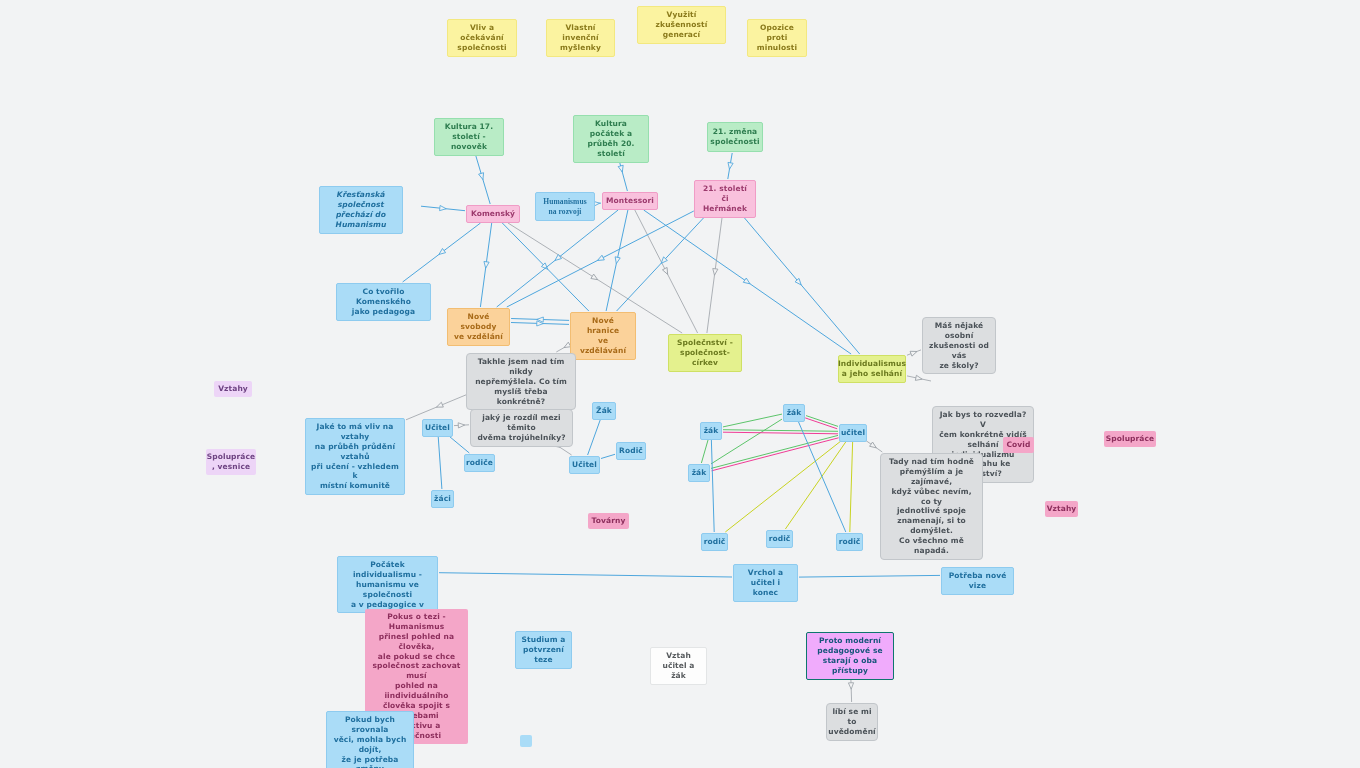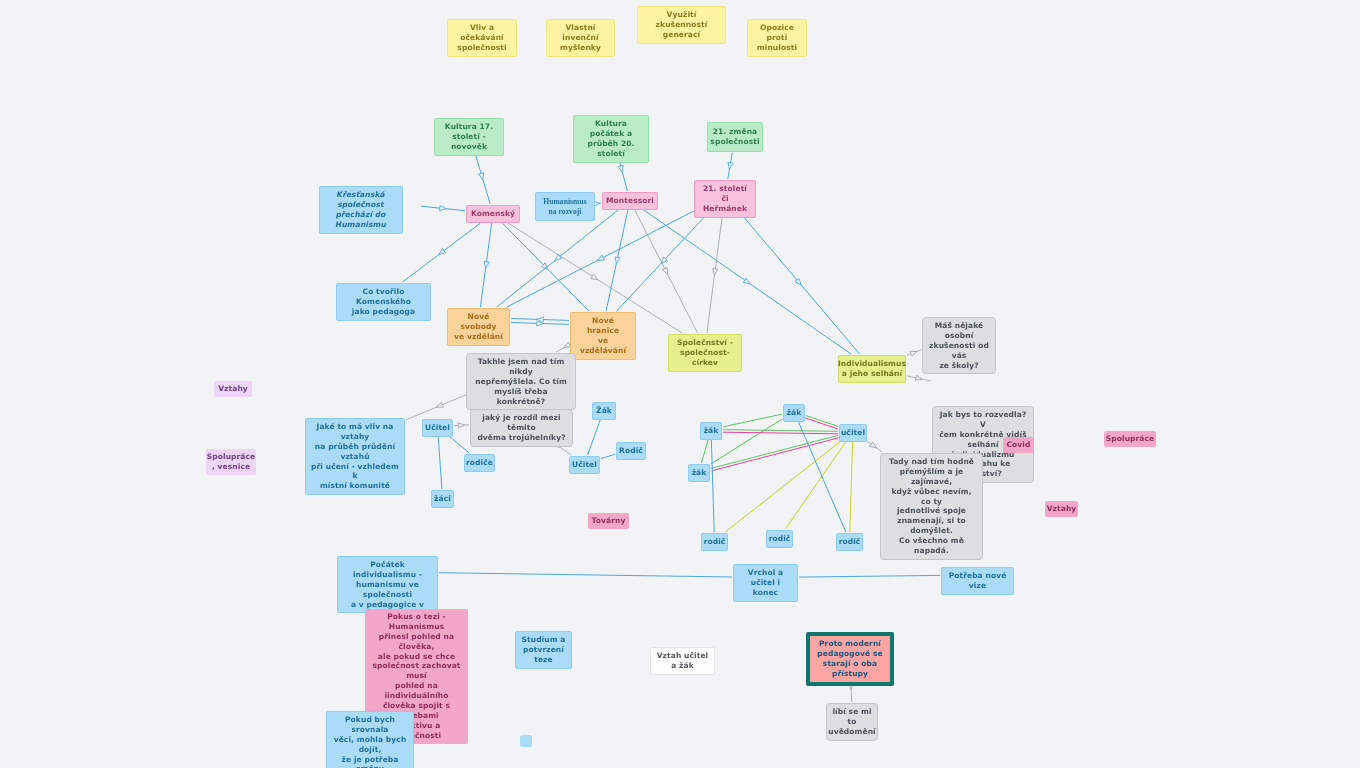--- a/index.html
+++ b/index.html
@@ -43,23 +43,23 @@
     border-radius: 2px;
     white-space: pre-line;
   }
   
   .n-blue {
     background: #aadcf7;
     color: #1f6f9e;
     border: 1px solid #8ecbef;
   }
   .n-blue-strong {
-    background: #fca5a5;
+    background: #f0abfc;
     color: #16557a;
-    border: 4px solid #0f766e;
+    border: 1px solid #0f766e;
   }
   .n-pink {
     background: #f9c1dd;
     color: #9c3a6d;
     border: 1px solid #f09cc6;
   }
   .n-pink-deep {
     background: #f4a6c8;
     color: #8d2e5c;
     border: none;
@@ -359,21 +359,21 @@
       <div class="node n-blue" style="left: 941px; top: 567px; width: 73px; min-height: 16px;"><span>Potřeba nové vize</span></div>
       <div class="node n-pink-deep" style="left: 365px; top: 609px; width: 103px; min-height: 77px;"><span>Pokus o tezi - Humanismus
 přinesl pohled na člověka,
 ale pokud se chce
 společnost zachovat musí
 pohled na iindividuálního
 člověka spojit s potřebami
 kolektivu a společnosti</span></div>
       <div class="node n-blue" style="left: 515px; top: 631px; width: 57px; min-height: 27px;"><span>Studium a
 potvrzení teze</span></div>
-      <div class="node n-white" style="left: 650px; top: 647px; width: 65px; min-height: 16px; justify-content: flex-end;"><span>Vztah učitel a žák</span></div>
+      <div class="node n-white" style="left: 650px; top: 647px; width: 57px; min-height: 16px; justify-content: flex-end;"><span>Vztah učitel a žák</span></div>
       <div class="node n-blue-strong" style="left: 806px; top: 632px; width: 88px; min-height: 37px;"><span>Proto moderní
 pedagogové se
 starají o oba přístupy</span></div>
       <div class="node n-gray" style="left: 826px; top: 703px; width: 52px; min-height: 27px;"><span>líbí se mi to
 uvědomění</span></div>
       <div class="node n-blue" style="left: 326px; top: 711px; width: 88px; min-height: 36px;"><span>Pokud bych srovnala
 věci, mohla bych dojít,
 že je potřeba změny</span></div>
       <div class="node n-swatch" style="left: 520px; top: 735px; width: 12px; min-height: 12px;"><span></span></div>
     </div>

